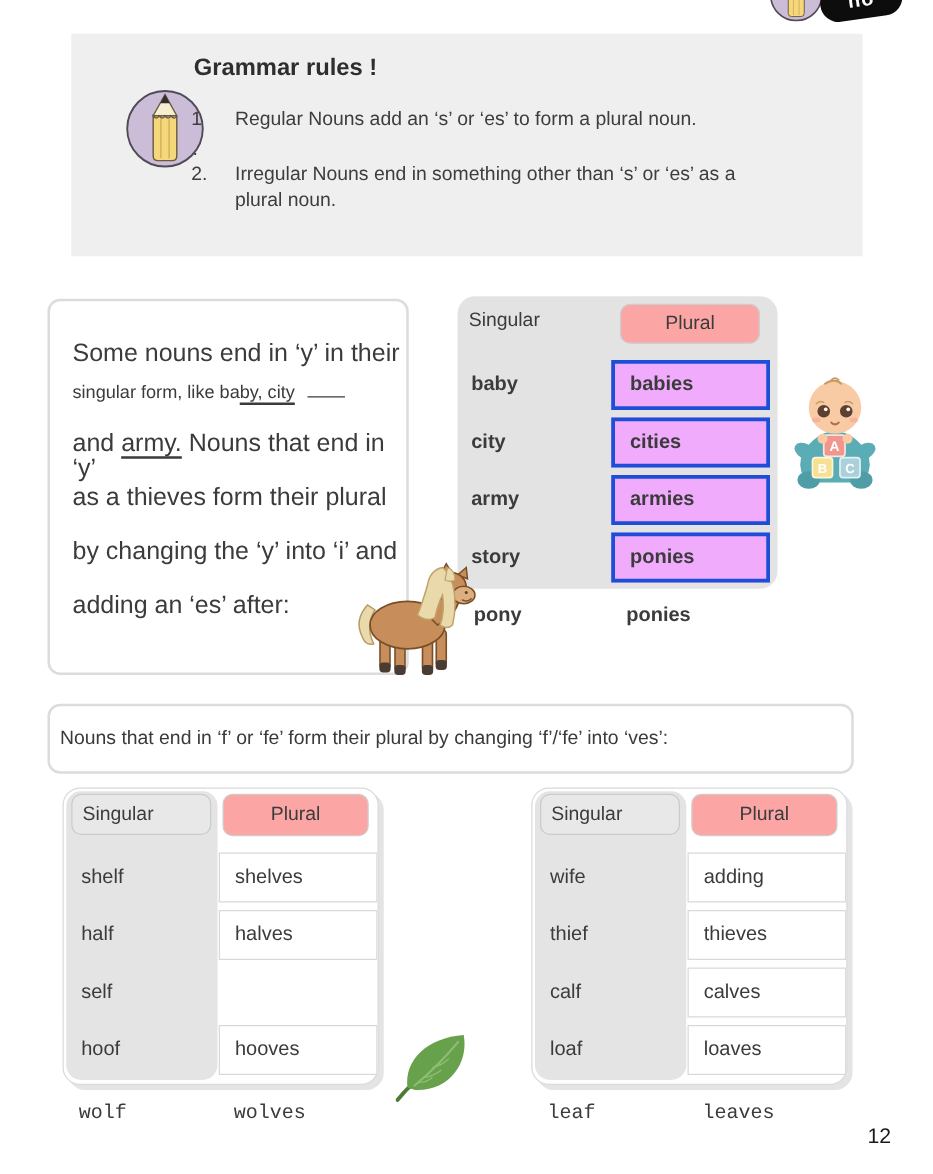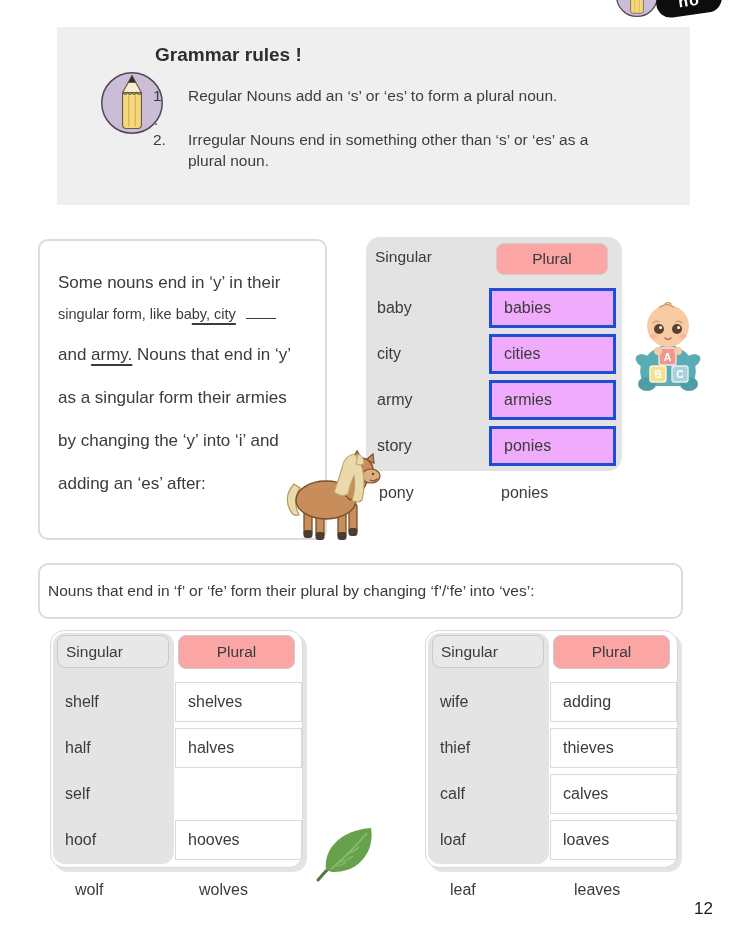--- a/index.html
+++ b/index.html
@@ -22,38 +22,38 @@
   .rule-row{display:flex;line-height:21px;}
   .rule-num{width:35px;flex:0 0 35px;}
   .rule-dot{line-height:15px;height:15px;margin:6px 0 2px 1px;}
   .rule-text{max-width:432px;}
   
   .note-box{
     position:absolute;left:38px;top:239px;width:289px;height:301px;background:#fff;
     border:2px solid #dcdcdc;border-radius:10px;box-sizing:border-box;
   }
   .note-para{padding:32px 0 0 18px;}
-  .note-line{white-space:pre-wrap;font-size:17px;height:43px;line-height:20px;}
+  .note-line{white-space:pre-wrap;font-size:20px;height:43px;line-height:20px;}
   .note-line.small{font-size:14.5px;height:41px;margin-top:-12px;}
   .u{text-decoration:underline;text-decoration-thickness:1.5px;text-underline-offset:4px;}
   .blank-line{display:inline-block;width:30px;border-bottom:1.5px solid #3a3a3a;height:13px;margin-left:10px;}
   .horse{position:absolute;left:280px;top:448px;width:104px;height:97px;z-index:3;}
   .baby{position:absolute;left:632px;top:299px;width:72px;height:95px;}
   
   .y-table{position:absolute;left:366px;top:237px;width:256px;}
   .y-table .gray-bg{position:absolute;left:0;top:0;width:256px;height:234px;background:#e3e3e3;border-radius:14px;}
   .y-table .tbl-content{position:relative;}
   .y-head{position:relative;height:48px;}
   .y-head .sing-label{position:absolute;left:9px;top:11px;font-size:15.5px;}
   .plural-box{
     position:absolute;left:130px;top:6px;width:112px;height:32px;background:#fca5a5;
     border:1.5px solid #cdcdcd;border-radius:8px;display:flex;align-items:center;justify-content:center;
     font-size:15.5px;box-sizing:border-box;
   }
-  .y-row{display:flex;align-items:center;height:46px;}
+  .y-row{display:flex;align-items:center;height:46px;font-weight:bold;}
   .y-row .lab{width:123px;flex:0 0 123px;padding-left:11px;box-sizing:border-box;font-size:16px;}
   .y-row .cell{
     width:127px;height:40px;background:#f0abfc;border:3px solid #1d4ed8;box-sizing:border-box;
     display:flex;align-items:center;padding-left:12px;font-size:16px;
   }
   .y-row.outside{position:absolute;left:0;top:241px;width:256px;height:30px;}
   .y-row.outside .lab{padding-left:13px;}
   .y-row.outside .cell{border:none;background:transparent;height:auto;}
   
   .banner-box{
@@ -75,21 +75,21 @@
     border:1.5px solid #cbcbcb;border-radius:8px;box-sizing:border-box;
     display:flex;align-items:center;padding-left:8px;font-size:15.5px;
   }
   .f-table .plural-box{left:127px;top:4px;width:117px;height:34px;}
   .f-row{display:flex;align-items:center;height:46px;position:relative;}
   .f-row .lab{width:124px;flex:0 0 124px;padding-left:14px;box-sizing:border-box;font-size:16px;}
   .f-row .cell{
     width:128px;height:40px;background:#fff;border:1px solid #d9d9d9;box-sizing:border-box;
     display:flex;align-items:center;padding-left:12px;font-size:16px;
   }
-  .f-row.outside{position:absolute;left:12px;top:244px;width:253px;height:30px;}
+  .f-row.outside{position:absolute;left:0;top:244px;width:253px;height:30px;font-family:Liberation Mono, monospace;}
   .f-row.outside .lab{padding-left:12px;}
   .f-row.outside .cell{border:none;background:transparent;height:auto;}
   .leaf{position:absolute;left:312px;top:820px;width:66px;height:66px;}
   .page-number{position:absolute;left:694px;top:899px;font-size:17px;color:#1a1a1a;}
 </style>
 </head>
 <body>
 
 <div class="page">
 
@@ -126,21 +126,21 @@
       <span class="rule-num">2.</span>
       <span class="rule-text">Irregular Nouns end in something other than ‘s’ or ‘es’ as a plural noun.</span>
     </div>
   </div>
 
   <div class="note-box">
     <div class="note-para">
       <div class="note-line">Some nouns end in ‘y’ in their</div>
       <div class="note-line small"><span>singular form, like ba</span><span class="u">by, city</span><span class="blank-line"></span></div>
       <div class="note-line"><span>and </span><span class="u">army.</span><span> Nouns that end in ‘y’</span></div>
-      <div class="note-line">as a singular form their armies</div>
+      <div class="note-line">as a thieves form their plural</div>
       <div class="note-line">by changing the ‘y’ into ‘i’ and</div>
       <div class="note-line">adding an ‘es’ after:</div>
     </div>
   </div>
 
   <svg class="horse" viewBox="0 0 104 97">
     <path d="M14 36 q-11 12 -4 26 q3 7 9 5 q-7 -14 1 -27 Z" fill="#ead9ab" stroke="#b59a62" stroke-width="1.2"></path>
     <g stroke="#7a4f28" stroke-width="1.3" fill="#c78e5c">
       <rect x="24" y="58" width="8" height="29" rx="3"></rect>
       <rect x="36" y="60" width="8" height="29" rx="3"></rect>

